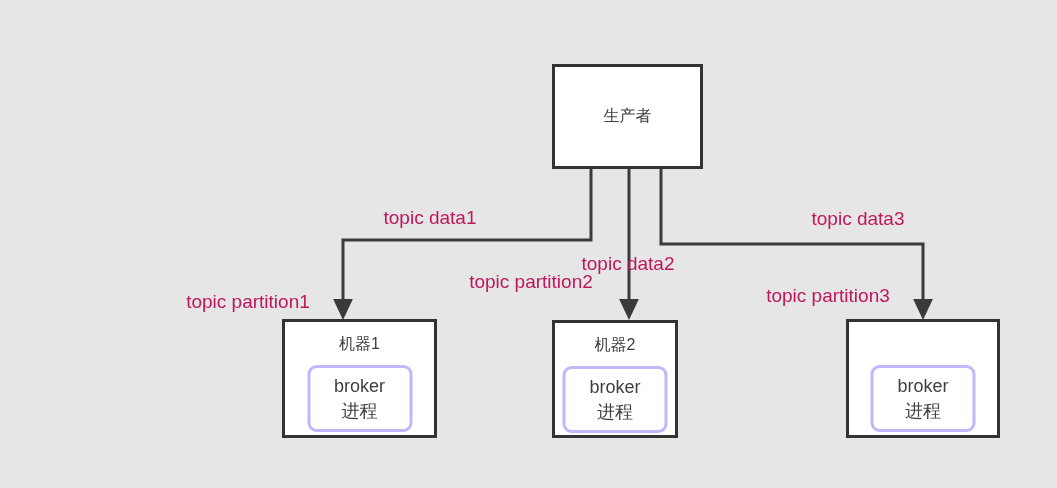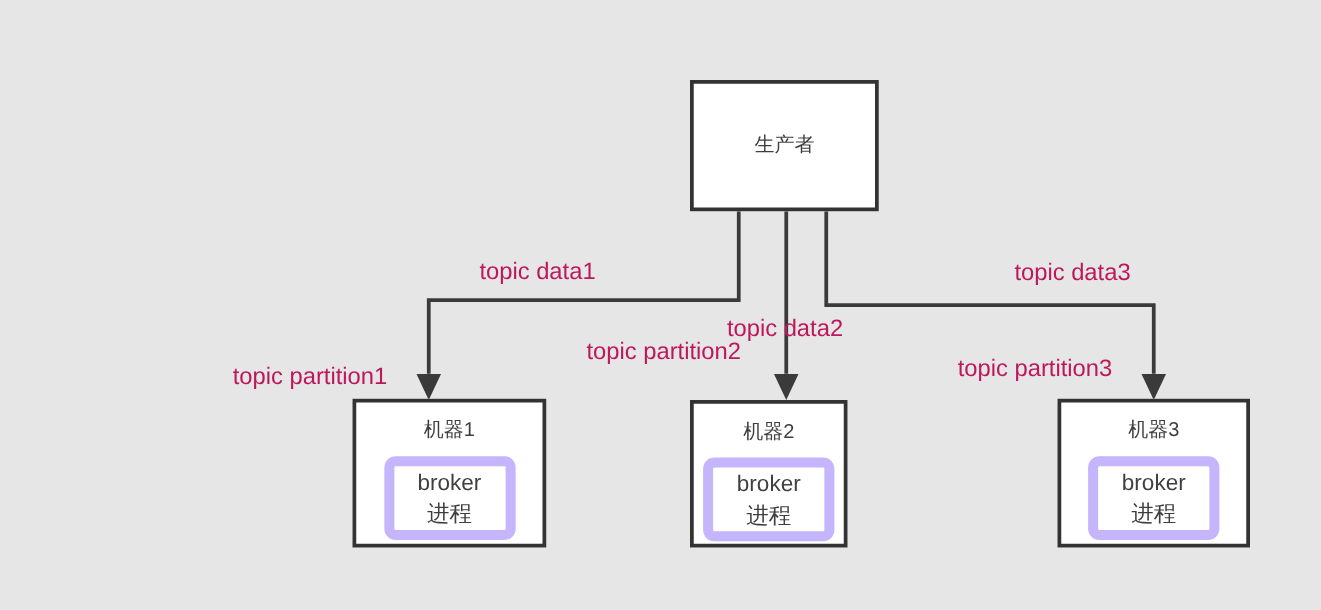--- a/index.html
+++ b/index.html
@@ -52,21 +52,21 @@
     font-size: 16px;
   }
   .broker-box {
     position: absolute;
     left: 50%;
     top: 43px;
     transform: translateX(-50%);
     width: 105px;
     height: 67px;
     background: #ffffff;
-    border: 8px solid #c4b5fd;
+    border: 3px solid #c4b5fd;
     border-radius: 9px;
     box-sizing: border-box;
     display: flex;
     flex-direction: column;
     align-items: center;
     justify-content: center;
     font-size: 18px;
     line-height: 25px;
   }
   .edge-label {
@@ -121,20 +121,19 @@
 
   <div class="node machine machine-2">
     <div class="machine-title">机器2</div>
     <div class="broker-box">
       <span>broker</span>
       <span>进程</span>
     </div>
   </div>
 
   <div class="node machine machine-3">
-    <div class="machine-title">机器3</div>
     <div class="broker-box">
       <span>broker</span>
       <span>进程</span>
     </div>
   </div>
 
 </div>
 
 </body></html>

